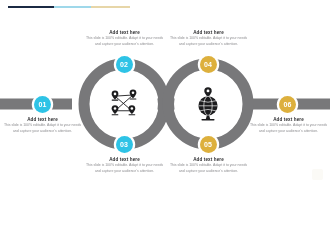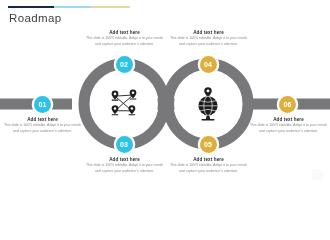--- a/index.html
+++ b/index.html
@@ -58,21 +58,20 @@
 </head>
 <body>
 
 <div class="slide">
 
   <div class="accent-bar">
     <div class="accent-seg seg-0" style="background: rgb(27, 42, 68);"></div>
     <div class="accent-seg seg-1" style="background: rgb(159, 216, 234);"></div>
     <div class="accent-seg seg-2" style="background: rgb(231, 214, 168);"></div>
   </div>
-  <div class="page-title">Roadmap</div>
 
   <svg class="road-layer" viewBox="0 0 330 186">
 
     <rect x="0" y="98.5" width="72" height="11" fill="#78787a"></rect>
 
     <rect x="150" y="98.5" width="34" height="11" fill="#78787a"></rect>
 
     <rect x="248" y="98.5" width="82" height="11" fill="#78787a"></rect>
 
     <circle cx="124" cy="104" r="40" fill="none" stroke="#78787a" stroke-width="11"></circle>

